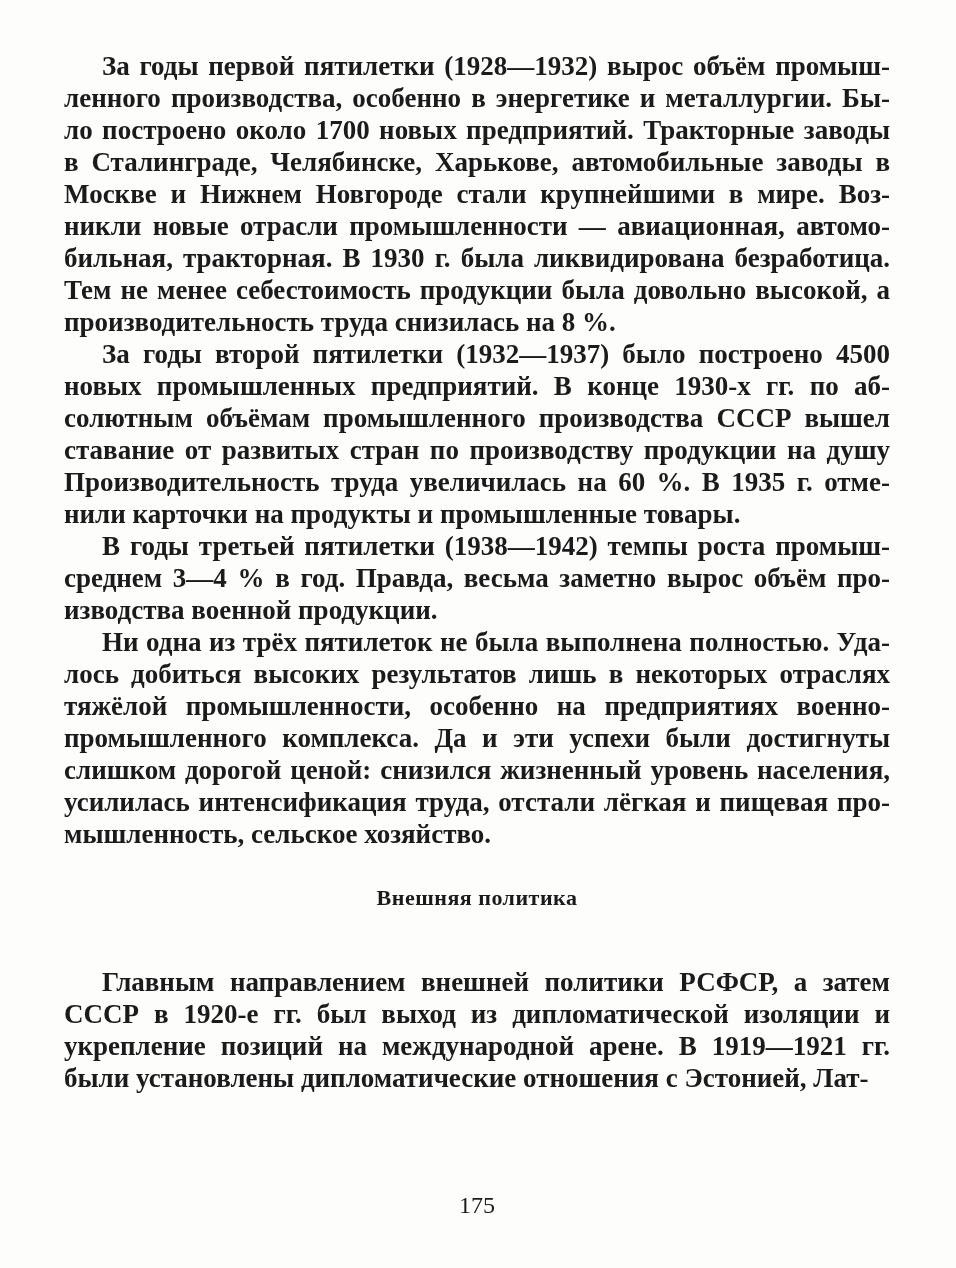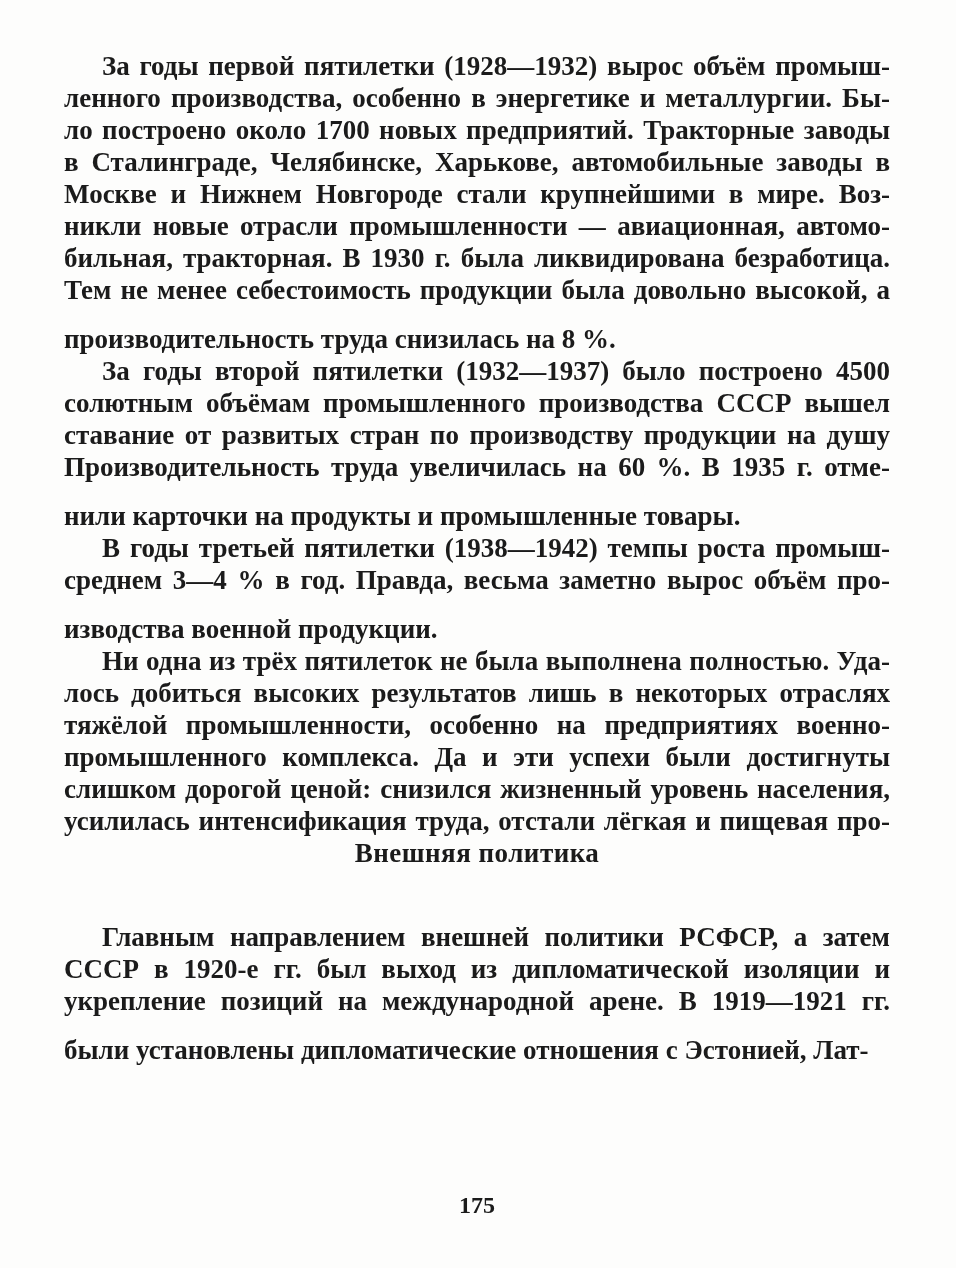--- a/index.html
+++ b/index.html
@@ -30,75 +30,77 @@
   .line {
     text-align: justify;
     text-align-last: justify;
     white-space: normal;
   }
   .line.first {
     text-indent: 38px;
   }
   .line.last {
     text-align-last: left;
-    margin-top: 17px;
   }
   .heading {
-    font-size: 27px;
+    font-size: 22px;
     font-weight: 700;
     line-height: 32px;
     text-align: center;
+    margin-top: 32px;
     margin-bottom: 52px;
     letter-spacing: 0.5px;
   }
   .page-number {
     position: absolute;
     top: 1192px;
     left: 64px;
     width: 826px;
     text-align: center;
     font-size: 24px;
-    font-weight: 700;
+    font-weight: 400;
   }
 </style>
 </head>
 <body>
 
 <div class="page">
   <div class="text-column">
       <div class="paragraph">
         <div class="line first">За годы первой пятилетки (1928—1932) вырос объём промыш-</div>
         <div class="line">ленного производства, особенно в энергетике и металлургии. Бы-</div>
         <div class="line">ло построено около 1700 новых предприятий. Тракторные заводы</div>
         <div class="line">в Сталинграде, Челябинске, Харькове, автомобильные заводы в</div>
         <div class="line">Москве и Нижнем Новгороде стали крупнейшими в мире. Воз-</div>
         <div class="line">никли новые отрасли промышленности — авиационная, автомо-</div>
         <div class="line">бильная, тракторная. В 1930 г. была ликвидирована безработица.</div>
         <div class="line">Тем не менее себестоимость продукции была довольно высокой, а</div>
         <div class="line last">производительность труда снизилась на 8 %.</div>
       </div>
       <div class="paragraph">
         <div class="line first">За годы второй пятилетки (1932—1937) было построено 4500</div>
+        <div class="line">новых промышленных предприятий. В конце 1930-х гг. по аб-</div>
         <div class="line">солютным объёмам промышленного производства СССР вышел</div>
         <div class="line">ставание от развитых стран по производству продукции на душу</div>
         <div class="line">Производительность труда увеличилась на 60 %. В 1935 г. отме-</div>
         <div class="line last">нили карточки на продукты и промышленные товары.</div>
       </div>
       <div class="paragraph">
         <div class="line first">В годы третьей пятилетки (1938—1942) темпы роста промыш-</div>
         <div class="line">среднем 3—4 % в год. Правда, весьма заметно вырос объём про-</div>
         <div class="line last">изводства военной продукции.</div>
       </div>
       <div class="paragraph">
         <div class="line first">Ни одна из трёх пятилеток не была выполнена полностью. Уда-</div>
         <div class="line">лось добиться высоких результатов лишь в некоторых отраслях</div>
         <div class="line">тяжёлой промышленности, особенно на предприятиях военно-</div>
         <div class="line">промышленного комплекса. Да и эти успехи были достигнуты</div>
         <div class="line">слишком дорогой ценой: снизился жизненный уровень населения,</div>
         <div class="line">усилилась интенсификация труда, отстали лёгкая и пищевая про-</div>
+        <div class="line last">мышленность, сельское хозяйство.</div>
       </div>
       <div class="heading">Внешняя политика</div>
       <div class="paragraph">
         <div class="line first">Главным направлением внешней политики РСФСР, а затем</div>
         <div class="line">СССР в 1920-е гг. был выход из дипломатической изоляции и</div>
         <div class="line">укрепление позиций на международной арене. В 1919—1921 гг.</div>
         <div class="line last">были установлены дипломатические отношения с Эстонией, Лат-</div>
       </div>
     </div>
   <div class="page-number">175</div>

